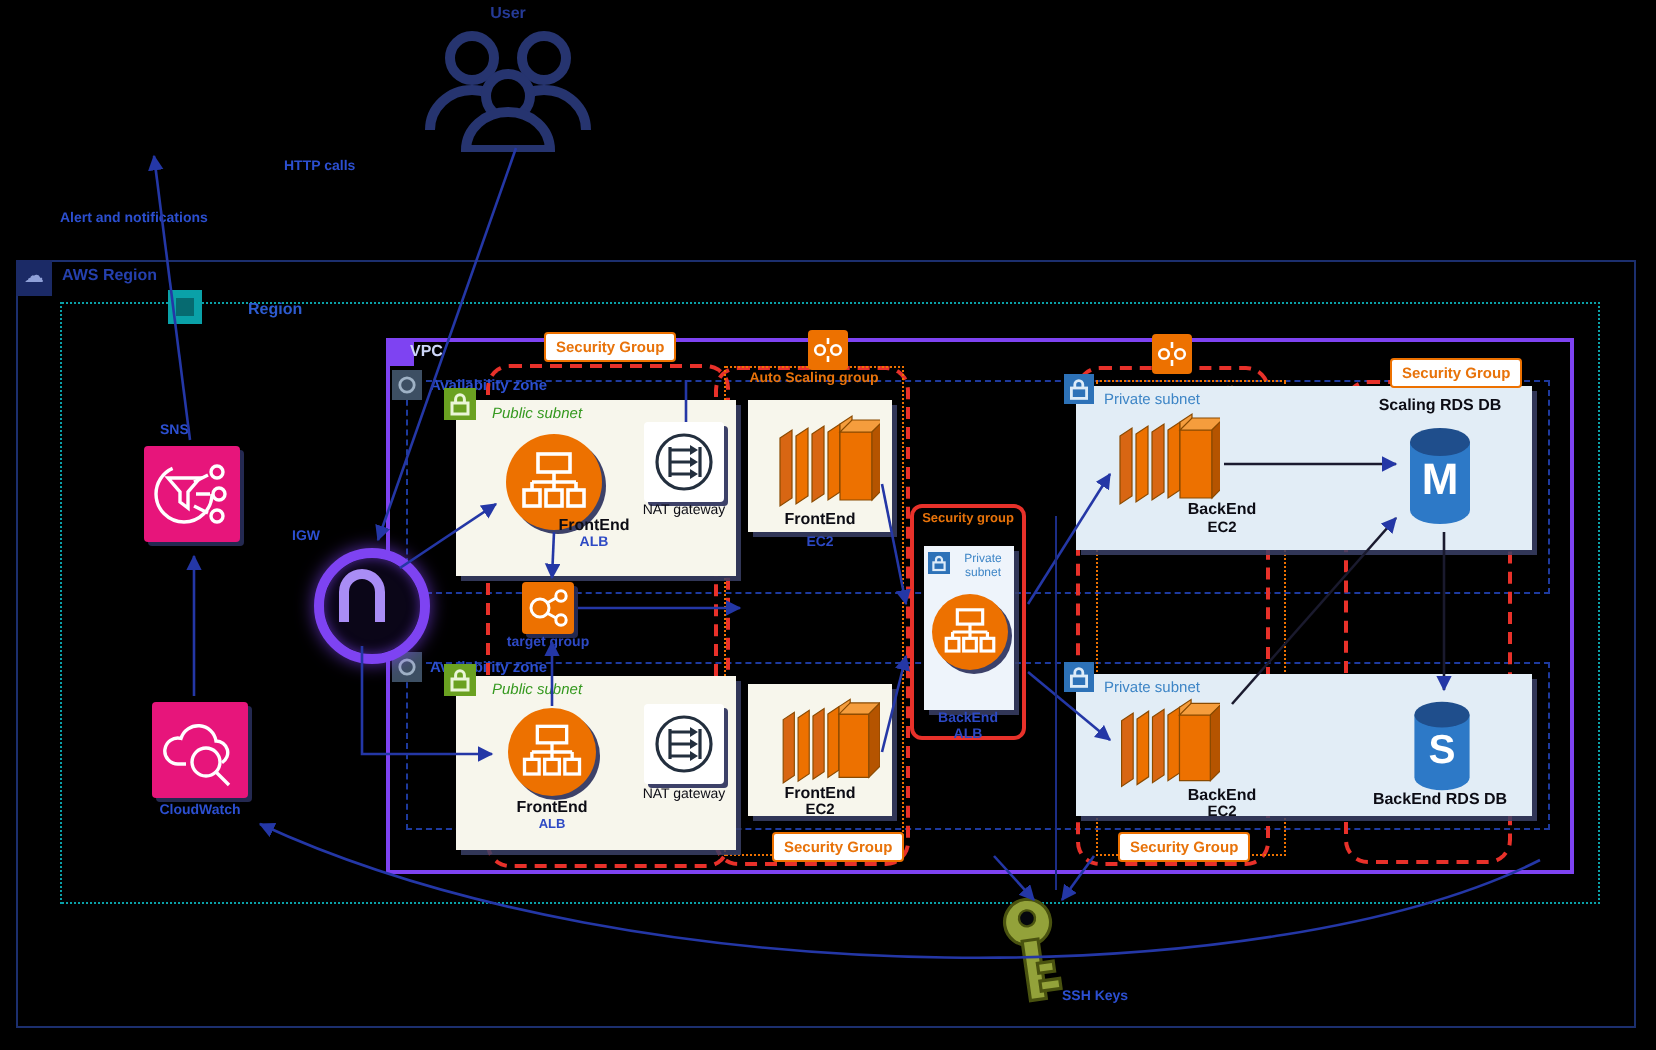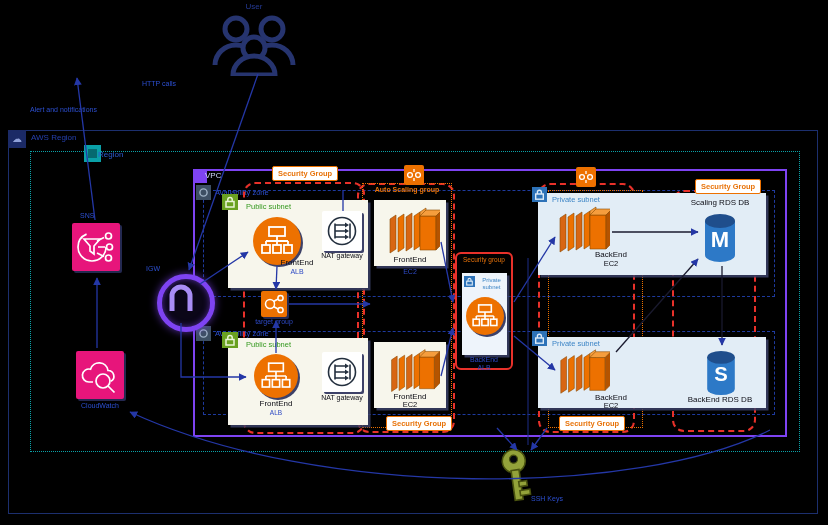--- a/index.html
+++ b/index.html
@@ -1,24 +1,24 @@
 <!DOCTYPE html>
 <html><head>
 <meta charset="utf-8">
 <style>
   html,body{margin:0;padding:0;background:#000;}
   .stage{position:relative;width:828px;height:525px;background:#000;overflow:hidden;
          font-family:"Liberation Sans","DejaVu Sans",sans-serif;}
   .abs{position:absolute;}
   .box{position:absolute;box-sizing:border-box;}
-  .lbl{position:absolute;font-size:7px;line-height:1.15;color:#2c4fd0;font-weight:normal;white-space:nowrap;}
+  .lbl{position:absolute;font-size:7px;line-height:1.15;color:#2c4fd0;font-weight:bold;white-space:nowrap;}
   .lbl-center{text-align:center;white-space:normal;}
   .dark-lbl{color:#0c0c14;}
   .blue-sub{color:#2d49c4;}
-  .green-lbl{color:#35991f;font-weight:normal;}
+  .green-lbl{color:#35991f;font-weight:normal;font-style:italic;}
   .priv-lbl{color:#3d85c6;font-weight:normal;}
   .sg-tag{position:absolute;background:#fff;border:1px solid #ed7100;color:#e8730a;
           font-size:7.5px;font-weight:bold;padding:2px 5px;border-radius:2px;white-space:nowrap;z-index:9;}
   .asg-lbl{color:#e8730a;font-weight:bold;font-size:7px;text-align:center;position:absolute;}
   .subnet{position:absolute;box-shadow:2.5px 2.5px 0 rgba(58,63,102,.85);}
   .pub{background:#f7f6ec;}
   .priv{background:#e2edf6;}
   .icon-sq{position:absolute;border-radius:2px;box-shadow:2px 2px 0 rgba(40,45,90,.9);}
   .alb-circle{position:absolute;border-radius:50%;background:#ed7100;box-shadow:2px 2px 0 rgba(40,45,90,.9);}
   svg{display:block;}
@@ -47,21 +47,21 @@
 
   <div class="box" style="left:8px;top:130px;width:810px;height:384px;border:1.6px solid #1c2f6e;"></div>
   <div class="abs" style="left:8px;top:130px;width:18px;height:18px;background:#1b2a66;color:#8fa0d8;
        font-size:10px;text-align:center;line-height:18px;">☁</div>
   <div class="lbl" style="left:31px;top:133px;font-size:8px;color:#2540ae;">AWS Region</div>
 
   <div class="box" style="left:30px;top:151px;width:770px;height:301px;border:1.6px dotted #0aa1a8;"></div>
   <div class="abs" style="left:84px;top:145px;width:17px;height:17px;background:#0aa1a8;">
        <div style="margin:4px;width:9px;height:9px;background:#066a70;"></div>
     </div>
-  <div class="lbl" style="left:98px;top:150px;font-size:8px;color:#2d5bd0;">Region</div>
+  <div class="lbl" style="left:124px;top:150px;font-size:8px;color:#2d5bd0;">Region</div>
 
   <div class="box" style="left:193px;top:169px;width:594px;height:268px;border:2px solid #7e43f2;"></div>
   <div class="abs" style="left:194px;top:170px;width:13px;height:13px;background:#7e43f2;"></div>
   <div class="lbl" style="left:205px;top:171px;font-size:8px;color:#cdd6f7;">VPC</div>
 
   <div class="box" style="left:203px;top:190px;width:572px;height:107px;border:1.4px dashed #1e3a9e;"></div>
   <div class="abs" style="left:196px;top:185px;width:15px;height:15px;background:#3d4f63;">
        <svg width="15" height="15">
         <circle cx="7.5" cy="7.5" r="3.6" fill="none" stroke="#9fb2c5" stroke-width="1.4"></circle>
       </svg>

